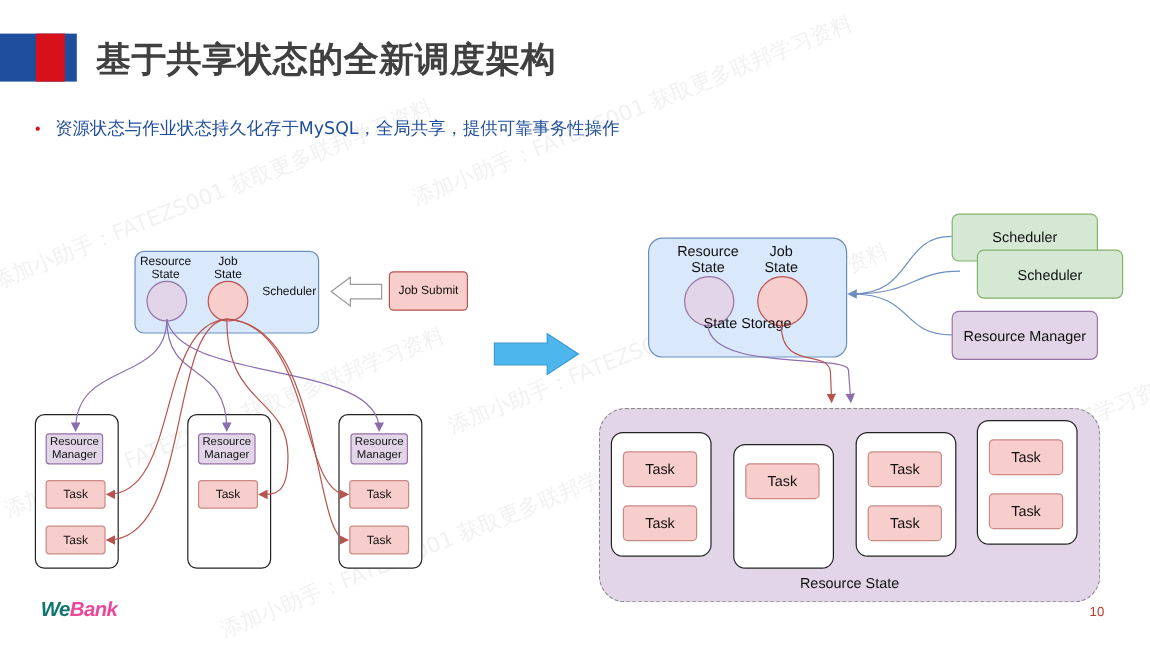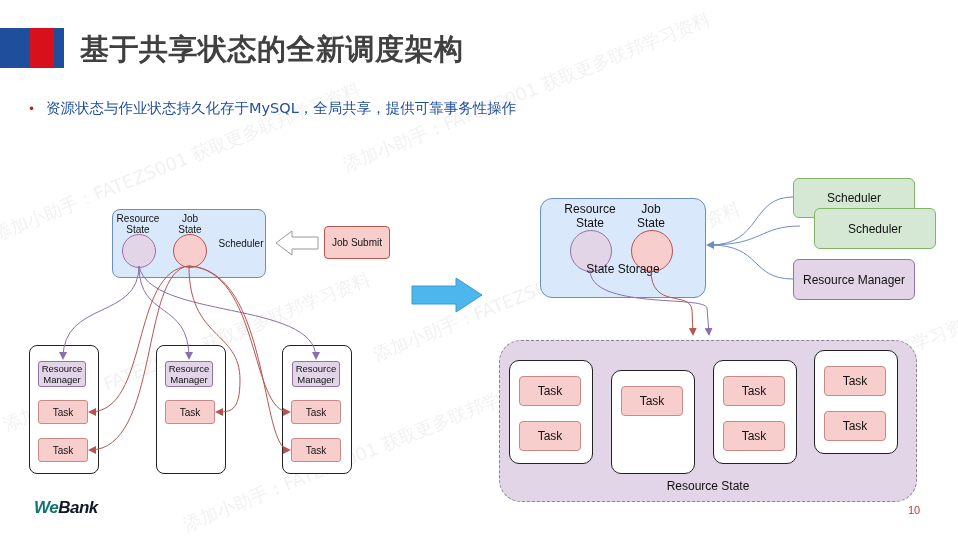--- a/index.html
+++ b/index.html
@@ -14,21 +14,21 @@
   .node{position:absolute;box-sizing:border-box;display:flex;align-items:center;justify-content:center;text-align:center;color:#111;}
   .lbl{position:absolute;font-size:10px;text-align:center;line-height:11px;color:#111;}
   .lbl2{position:absolute;font-size:12px;text-align:center;line-height:14px;color:#111;}
   .task-s{width:50px;height:24px;background:#f8cecc;border:1px solid #c98a87;border-radius:3px;font-size:10px;}
   .rm-s{width:48px;height:26px;background:#e1d5e7;border:1px solid #9673a6;border-radius:3px;font-size:9.5px;line-height:11px;}
   .cont-s{border:1px solid #222;border-radius:8px;background:#fff;}
   .task-l{width:62px;height:30px;background:#f8cecc;border:1px solid #c98a87;border-radius:4px;font-size:12px;}
   .cont-l{border:1.5px solid #222;border-radius:10px;background:#fff;}
   .logo{left:34px;top:498px;font-size:17px;font-weight:bold;font-style:italic;letter-spacing:-0.5px;}
   .logo .w{color:#0f766e;}
-  .logo .b{color:#0f172a;}
+  .logo .b{color:#ec4899;}
   .pagenum{left:908px;top:504px;font-size:11px;color:#c0392b;}
   .wm{position:absolute;color:rgba(150,150,150,0.13);font-size:18px;transform:rotate(-22deg);white-space:nowrap;pointer-events:none;font-family:"DejaVu Sans",sans-serif;}
 </style>
 </head>
 <body>
 
 <div class="wm" style="left:-20px;top:150px;">添加小助手：FATEZS001 获取更多联邦学习资料</div>
 <div class="wm" style="left:330px;top:80px;">添加小助手：FATEZS001 获取更多联邦学习资料</div>
 <div class="wm" style="left:-10px;top:340px;">添加小助手：FATEZS001 获取更多联邦学习资料</div>
 <div class="wm" style="left:360px;top:270px;">添加小助手：FATEZS001 获取更多联邦学习资料</div>

